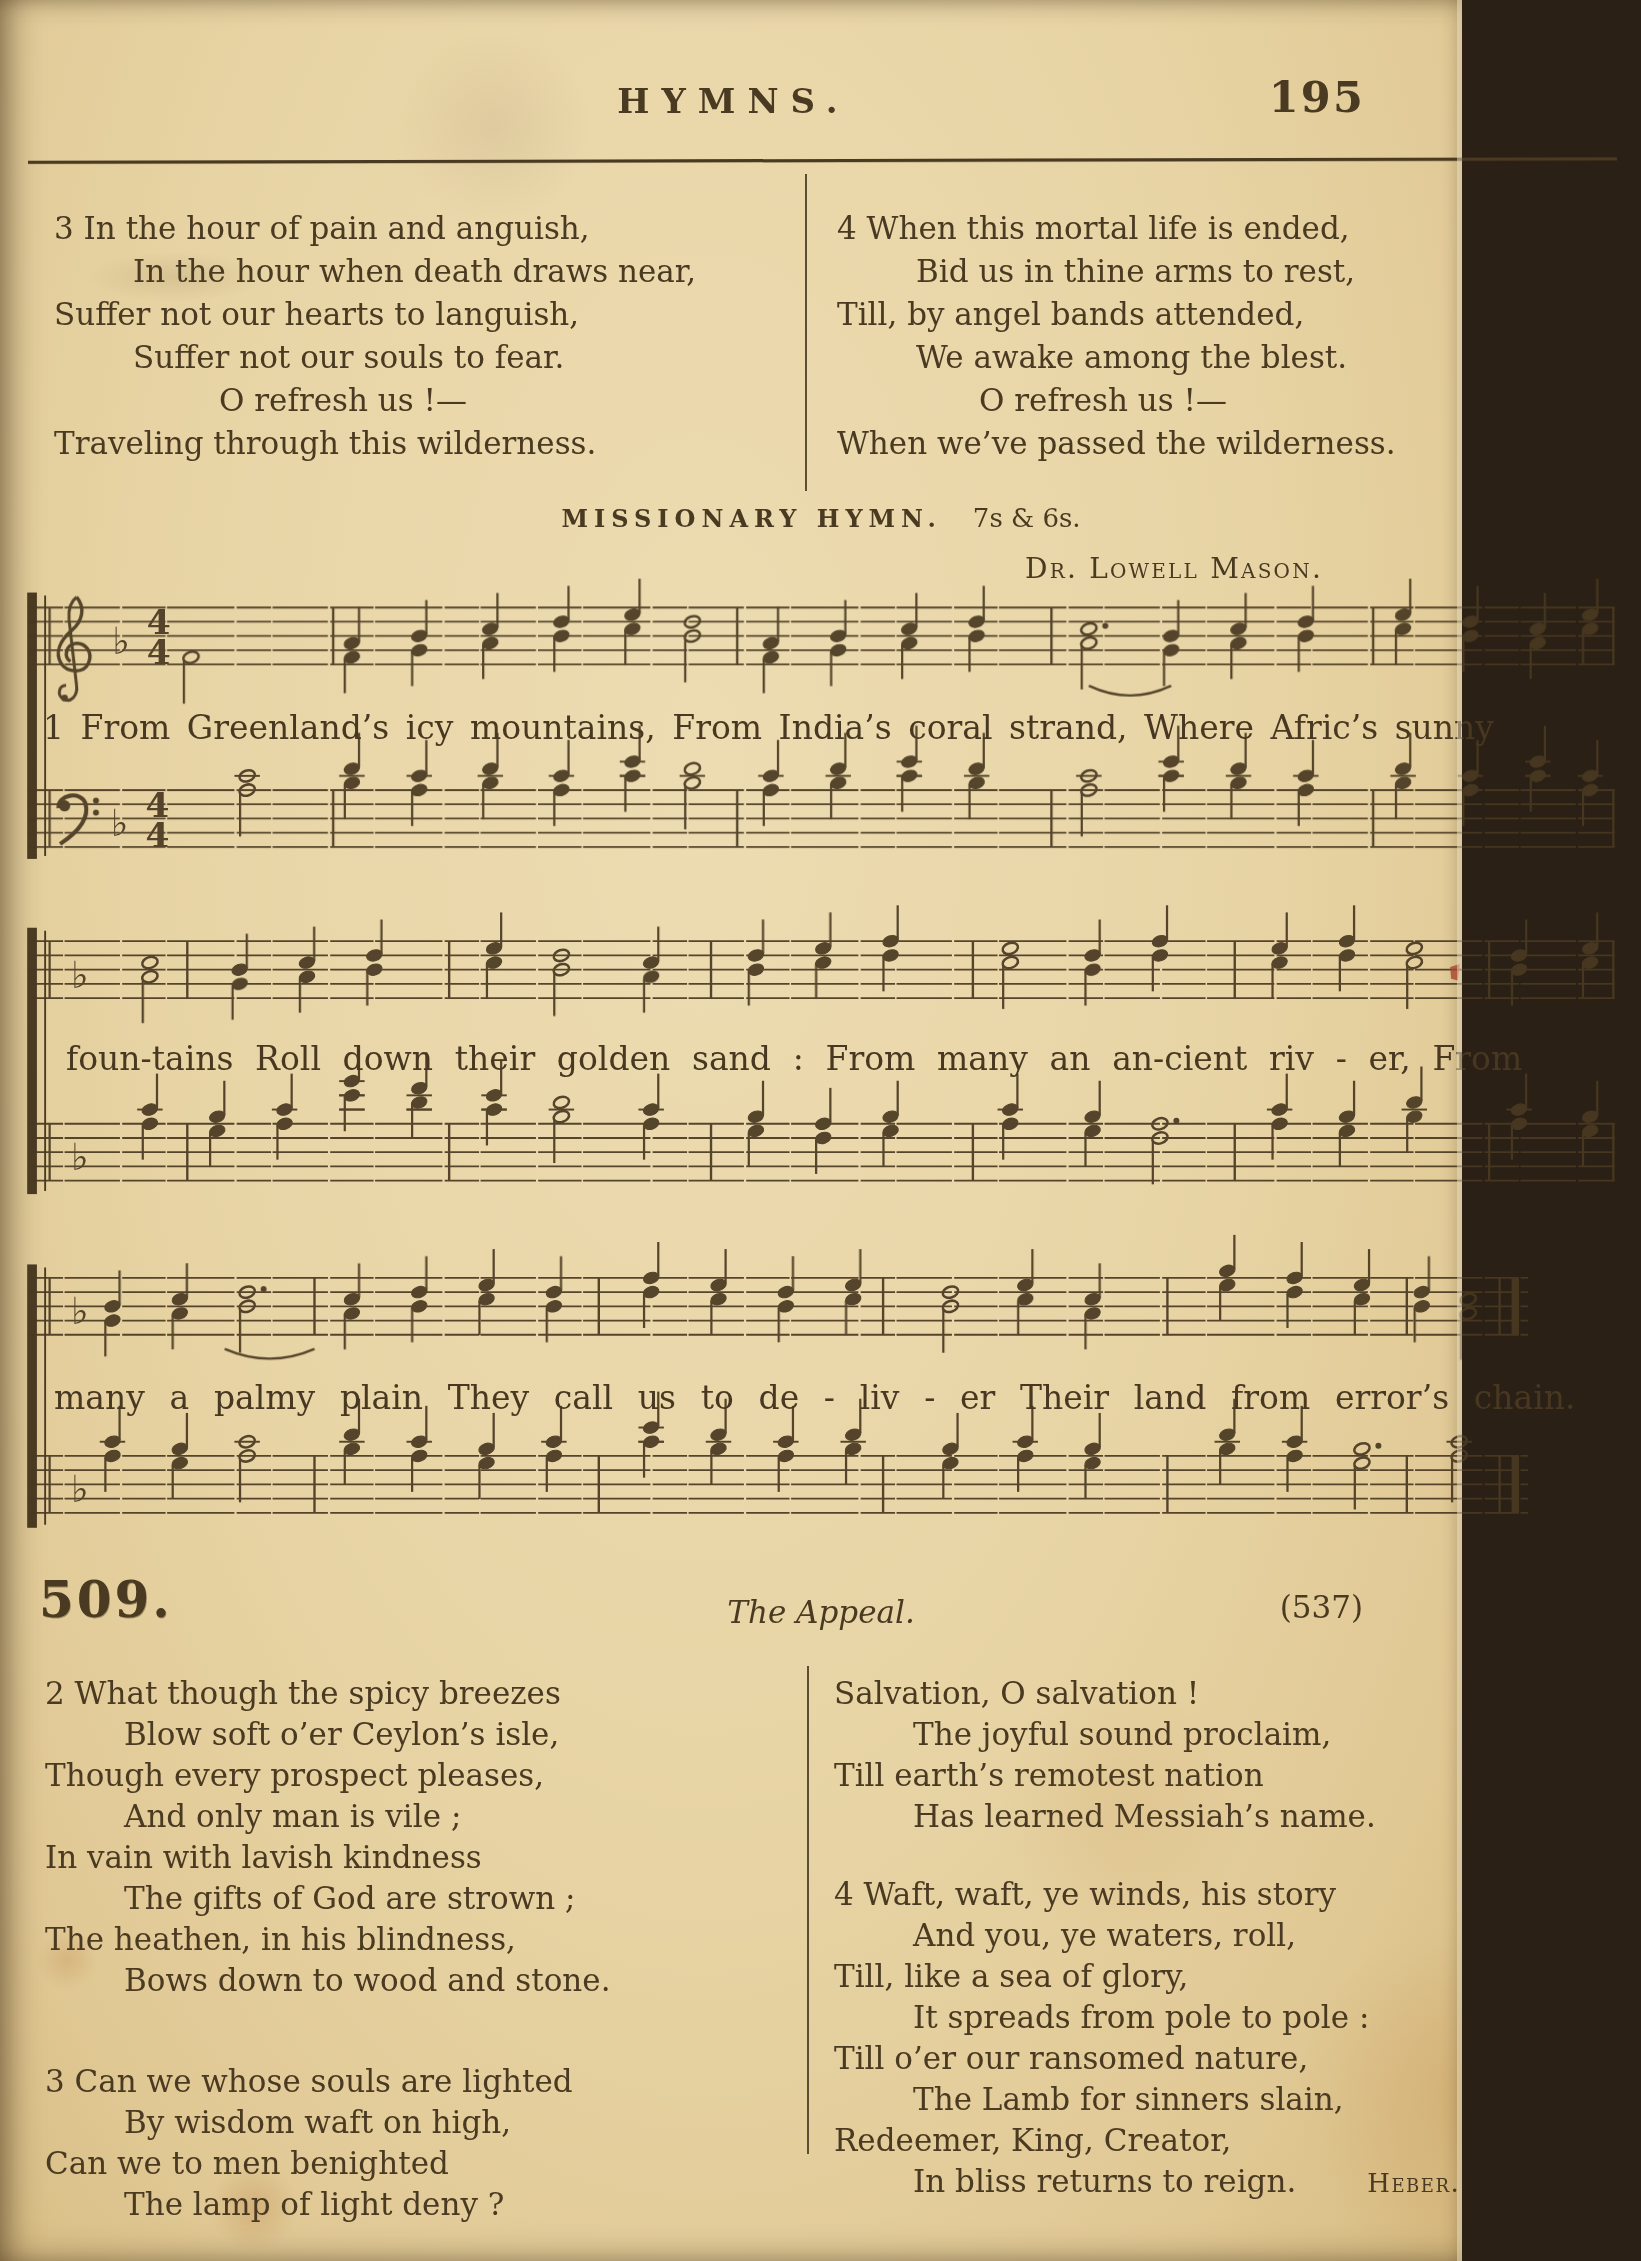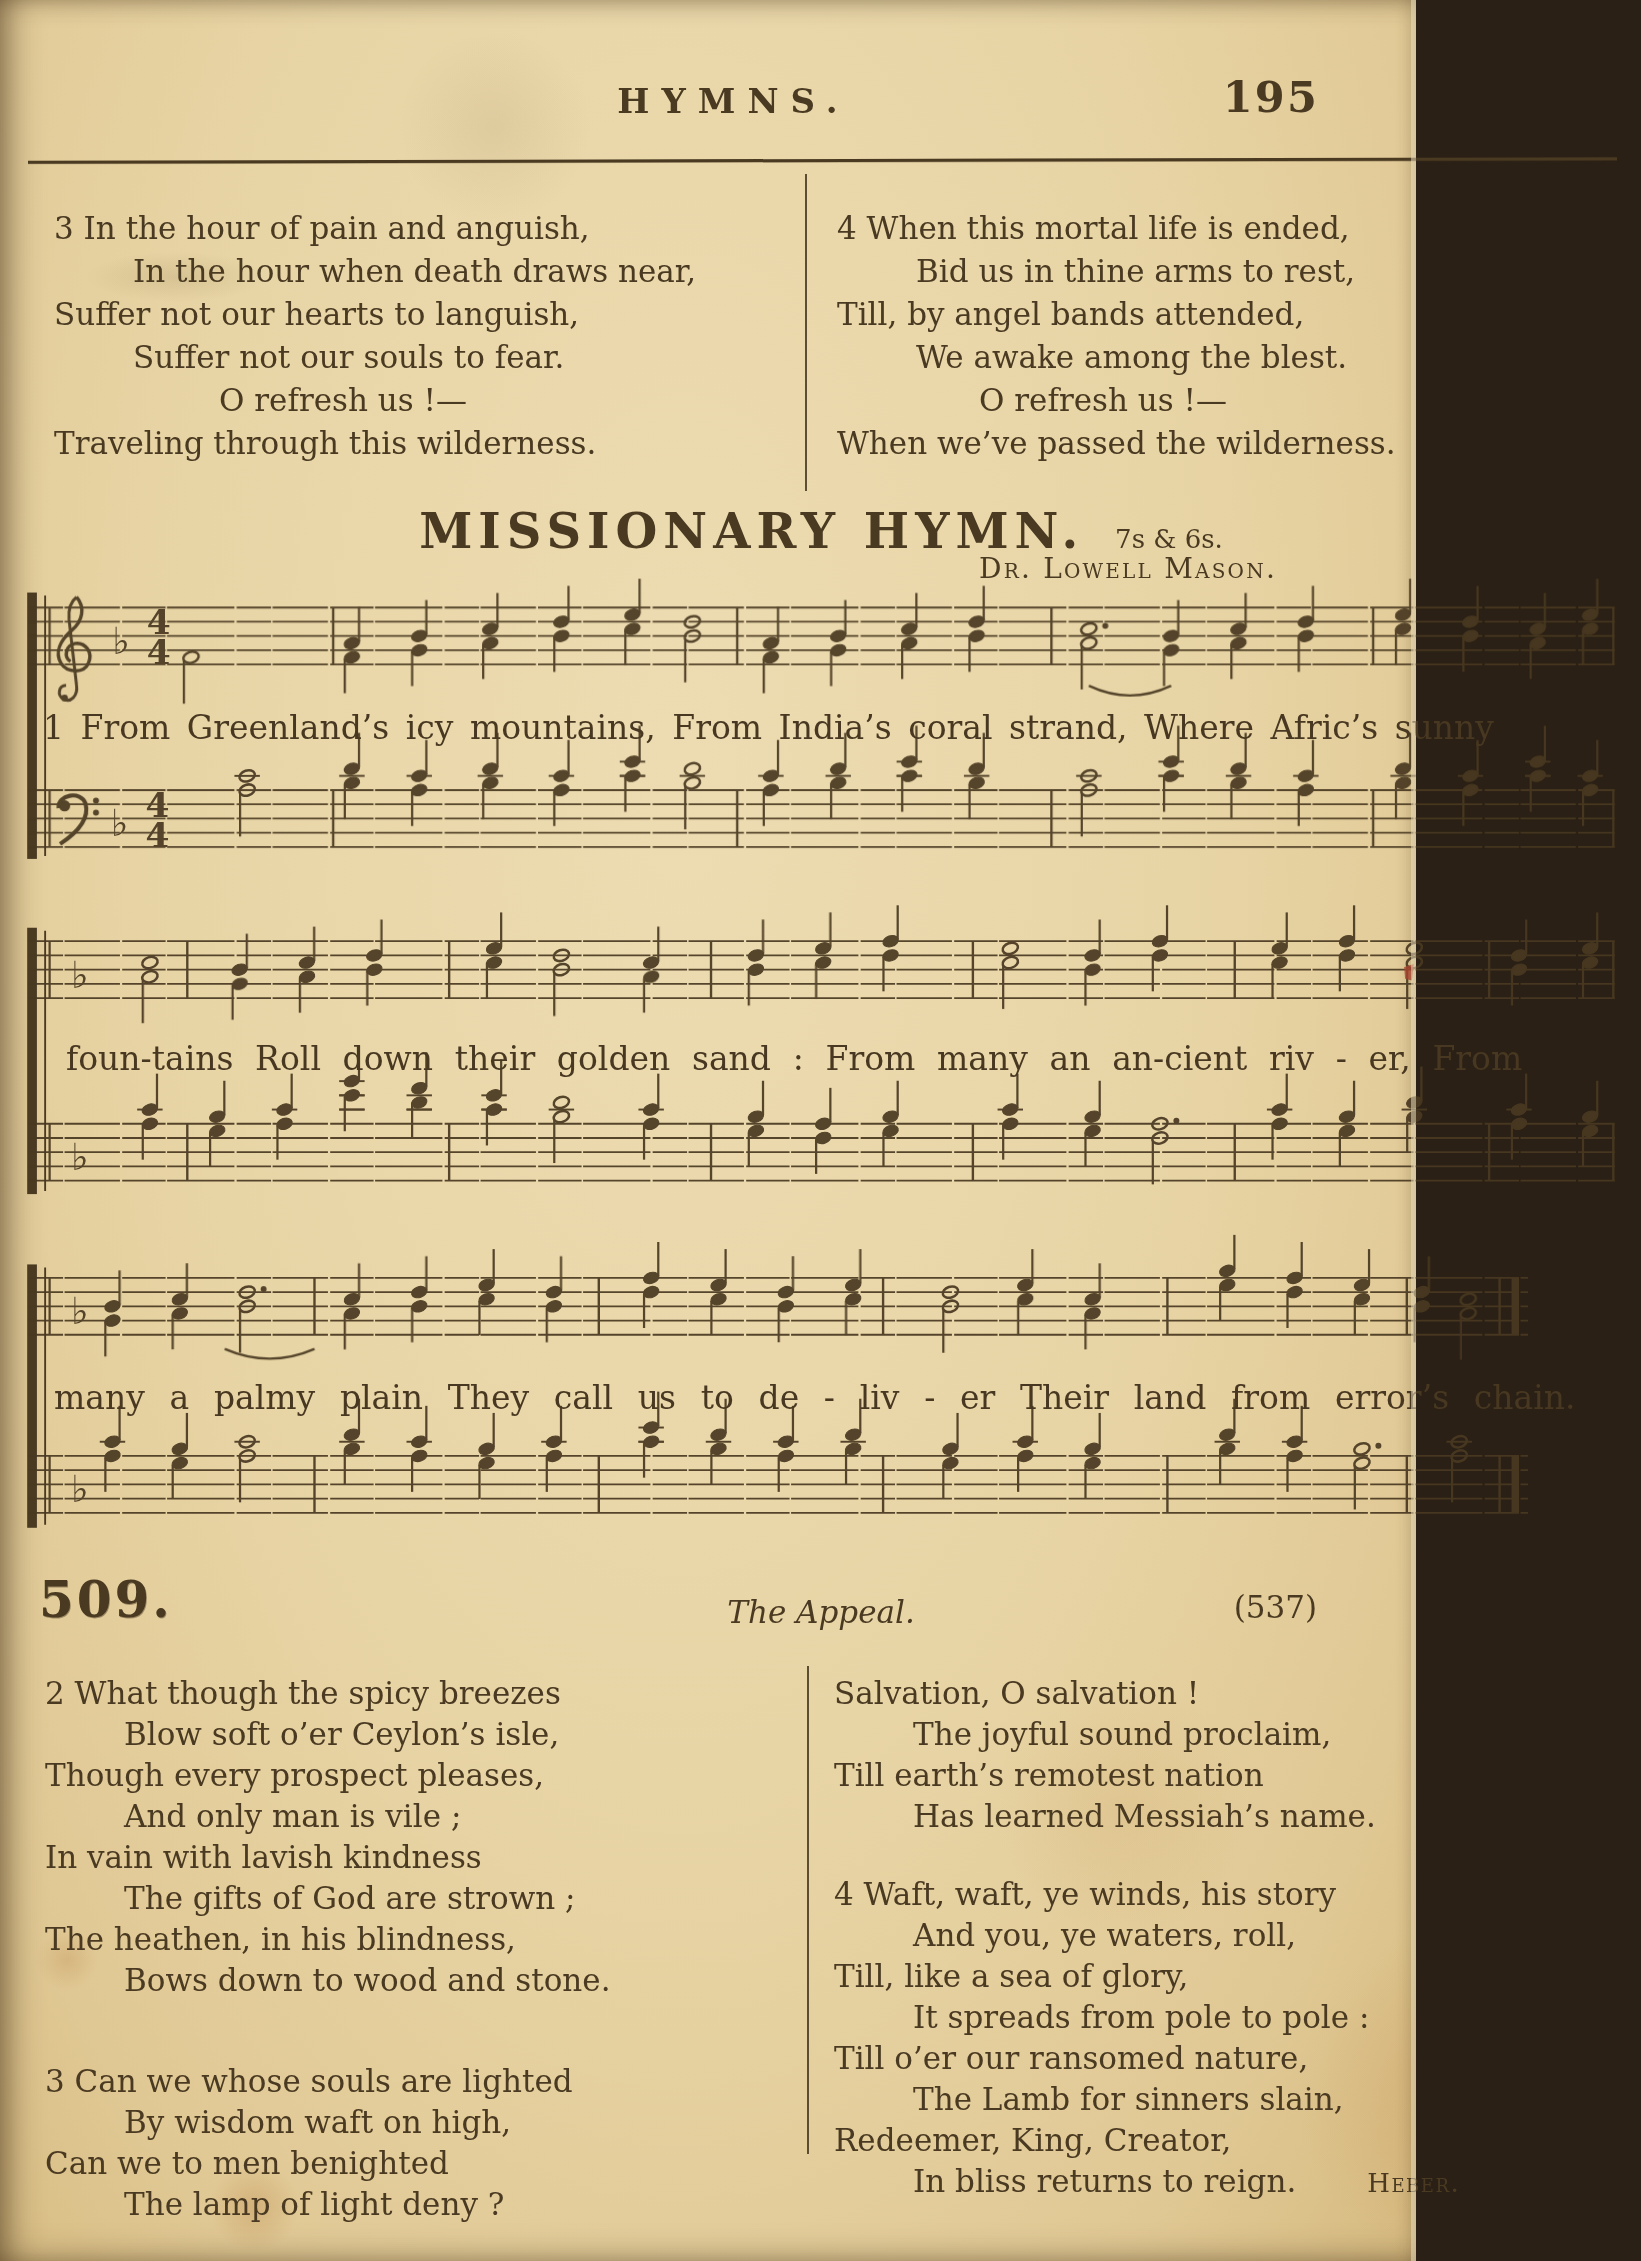--- a/index.html
+++ b/index.html
@@ -11,21 +11,21 @@
       radial-gradient(circle at 1609px 1721px, rgba(188,128,58,.20), transparent 105px),
       radial-gradient(circle at 254px 2207px, rgba(175,115,52,.28), transparent 45px),
       radial-gradient(circle at 67px 1960px, rgba(175,115,52,.22), transparent 31px),
       radial-gradient(circle at 1122px 1811px, rgba(198,150,82,.16), transparent 127px),
       radial-gradient(ellipse 90px 25.4px at 176px 277px, rgba(128,108,60,.16), transparent),
       radial-gradient(circle at 494px 127px, rgba(120,95,55,.10), transparent 97px),
       radial-gradient(ellipse at 48% 34%, #eddcb2 0%, #e8d5a6 48%, #e0c894 82%, #d6ba80 100%);
     box-shadow: inset 25.4px 0 33px -16.5px rgba(70,50,25,.55),
                 inset 0 15px 25.4px -15px rgba(70,50,25,.38),
                 inset -12px 0 21px -13.5px rgba(70,50,25,.32),
-                inset 0 -19.5px 33px -18px rgba(70,50,25,.38);}
+                inset 0 -19.5px 33px -18px rgba(70,50,25,.38); padding-left: 46px;}
   .abs{position:absolute;}
   
   .running-head{top:81px;left:0;width:1467px;text-align:center;font-size:34px;font-weight:600;
     letter-spacing:12px;}
   .page-number{top:72px;right:97px;font-size:43px;font-weight:600;letter-spacing:2.2px;}
   .head-rule{top:159px;left:28.4px;width:1589px;height:3px;background:#4a3a22;transform:rotate(-.12deg);
     box-shadow:0 0.7px 0 rgba(74,58,34,.35);}
   
   .divider{width:2.2px;background:rgba(68,53,30,.85);}
   .div-top{left:805px;top:174px;height:317px;}
@@ -40,21 +40,21 @@
   .vb-left .vline,.vb-right .vline{height:41px;line-height:41px;}
   .i0{padding-left:0;}
   .i1{padding-left:79px;}
   .i2{padding-left:165px;}
   .vt-right .i2{padding-left:142px;}
   .verse + .verse{margin-top:60px;}
   .vb-right .verse + .verse{margin-top:37px;}
   .attr-name{font-variant:small-caps;font-size:26px;margin-left:71px;letter-spacing:1.5px;margin-top:12px;}
   
   .song-title-row{top:503px;left:0;width:1642px;text-align:center;white-space:nowrap;}
-  .song-title{font-size:48px;font-weight:700;letter-spacing:6px;}
+  .song-title{font-size:24px;font-weight:700;letter-spacing:6px;}
   .song-meter{font-size:26px;margin-left:31px;}
   .composer{top:552px;right:139px;font-size:28px;font-variant:small-caps;letter-spacing:2.2px;}
   
   .lyric{font-size:33px;white-space:nowrap;color:#483821;}
   .lyric-0{left:43px;top:708px;word-spacing:6px;}
   .lyric-1{left:66px;top:1039px;word-spacing:11.2px;}
   .lyric-2{left:54px;top:1378px;word-spacing:14.2px;}
   
   .hymn-number{left:39px;top:1570px;font-size:50px;font-weight:700;letter-spacing:3px;
     text-shadow:0.7px 0.7px 0 rgba(74,58,34,.45);text-align:center;}

